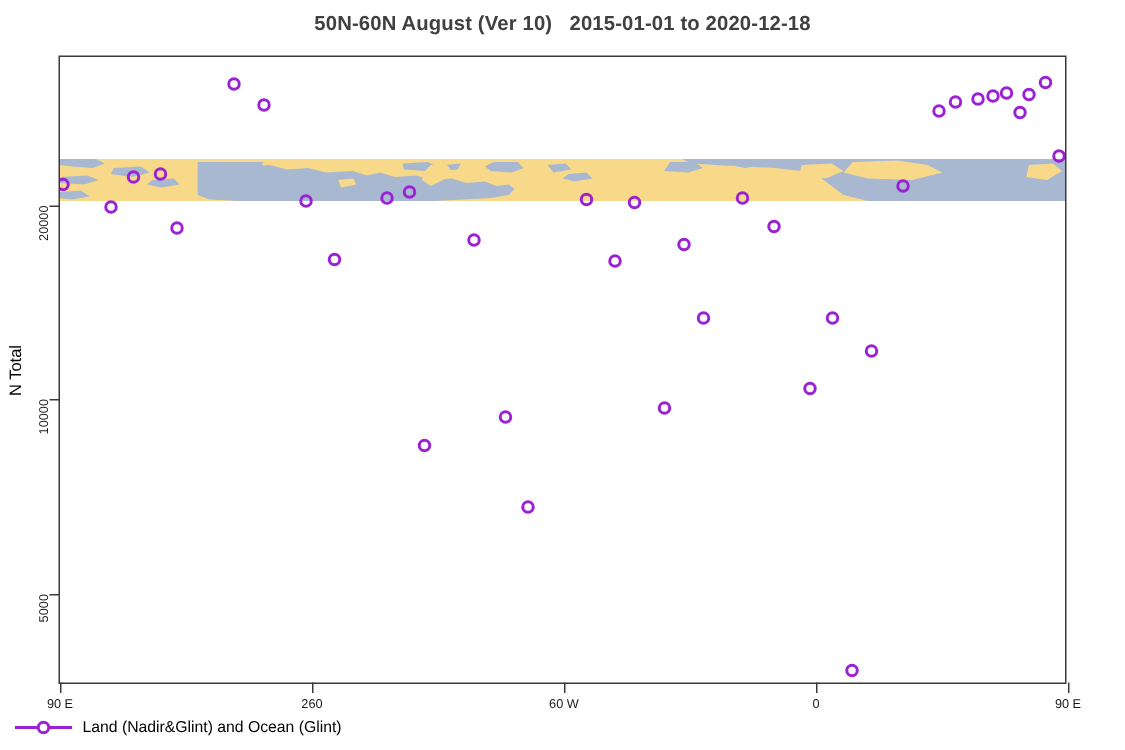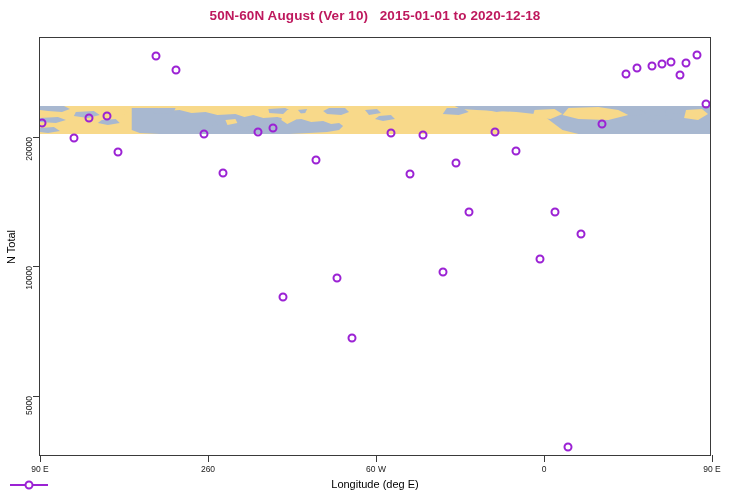--- a/index.html
+++ b/index.html
@@ -5,21 +5,21 @@
   html,body{margin:0;padding:0;}
   body{
     width:750px;height:500px;background:#ffffff;
     font-family:"Liberation Sans", sans-serif;
     overflow:hidden;position:relative;
   }
   #root{position:absolute;left:0;top:0;width:750px;height:500px;}
 
   .title{
     position:absolute;left:0;top:8px;width:750px;text-align:center;
-    font-size:13.5px;font-weight:bold;color:#be185d;letter-spacing:0.1px;
+    font-size:13.5px;font-weight:bold;color:#404040;letter-spacing:0.1px;
     white-space:pre;
   }
 
   
   #plot{
     position:absolute;left:39px;top:37px;width:672px;height:419px;
     border:1.6px solid #3a3a3a;box-sizing:border-box;background:#fff;
   }
   #inner{position:absolute;left:0;top:0;right:0;bottom:0;overflow:hidden;}
 
@@ -177,23 +177,23 @@
         <div class="xlab" style="left: 168px;">260</div>
         <div class="xtick" style="left: 336px;"></div>
         <div class="xlab" style="left: 336px;">60 W</div>
         <div class="xtick" style="left: 504px;"></div>
         <div class="xlab" style="left: 504px;">0</div>
         <div class="xtick" style="left: 672px;"></div>
         <div class="xlab" style="left: 672px;">90 E</div>
       </div>
   </div>
 
-  <div class="xaxis-title">Longitude (deg E)</div>
   <div class="yaxis-title">N Total</div>
 
   <div id="legend">
     <span class="lmark">
       <span class="lline"></span>
       <span class="lcirc"></span>
     </span>
+    <span class="ltext">Land (Nadir&amp;Glint) and Ocean (Glint)</span>
   </div>
 
 </div>
 
 </body></html>

